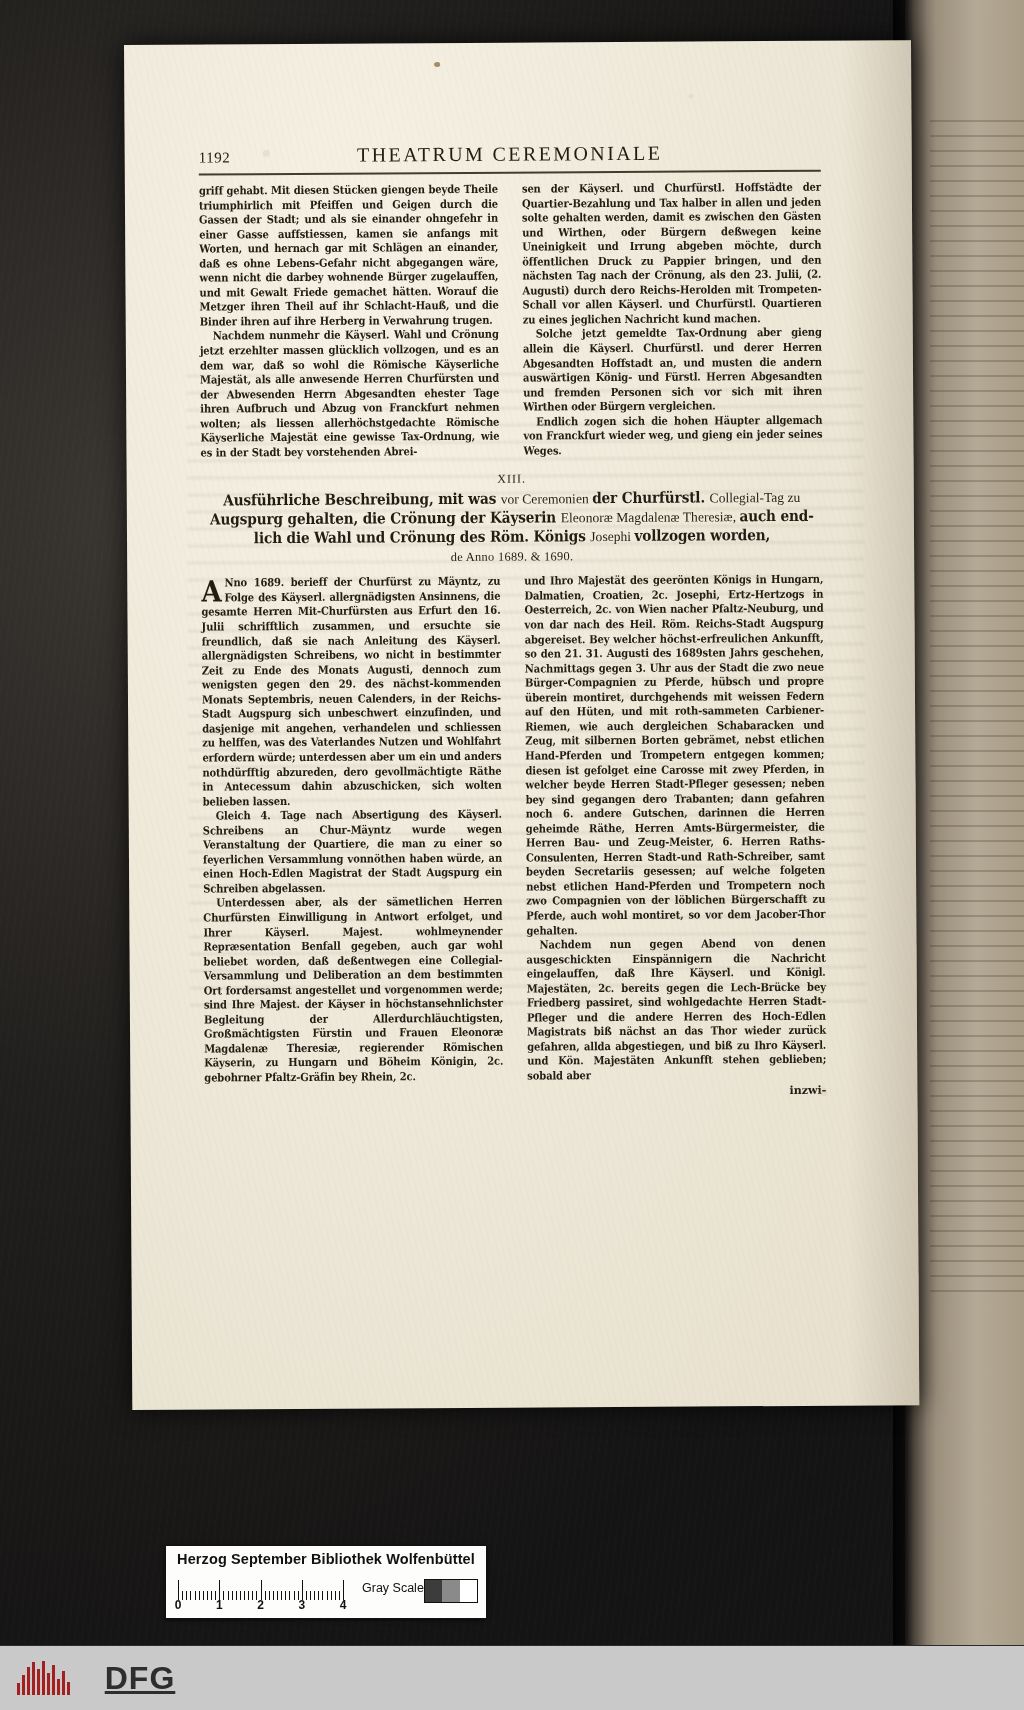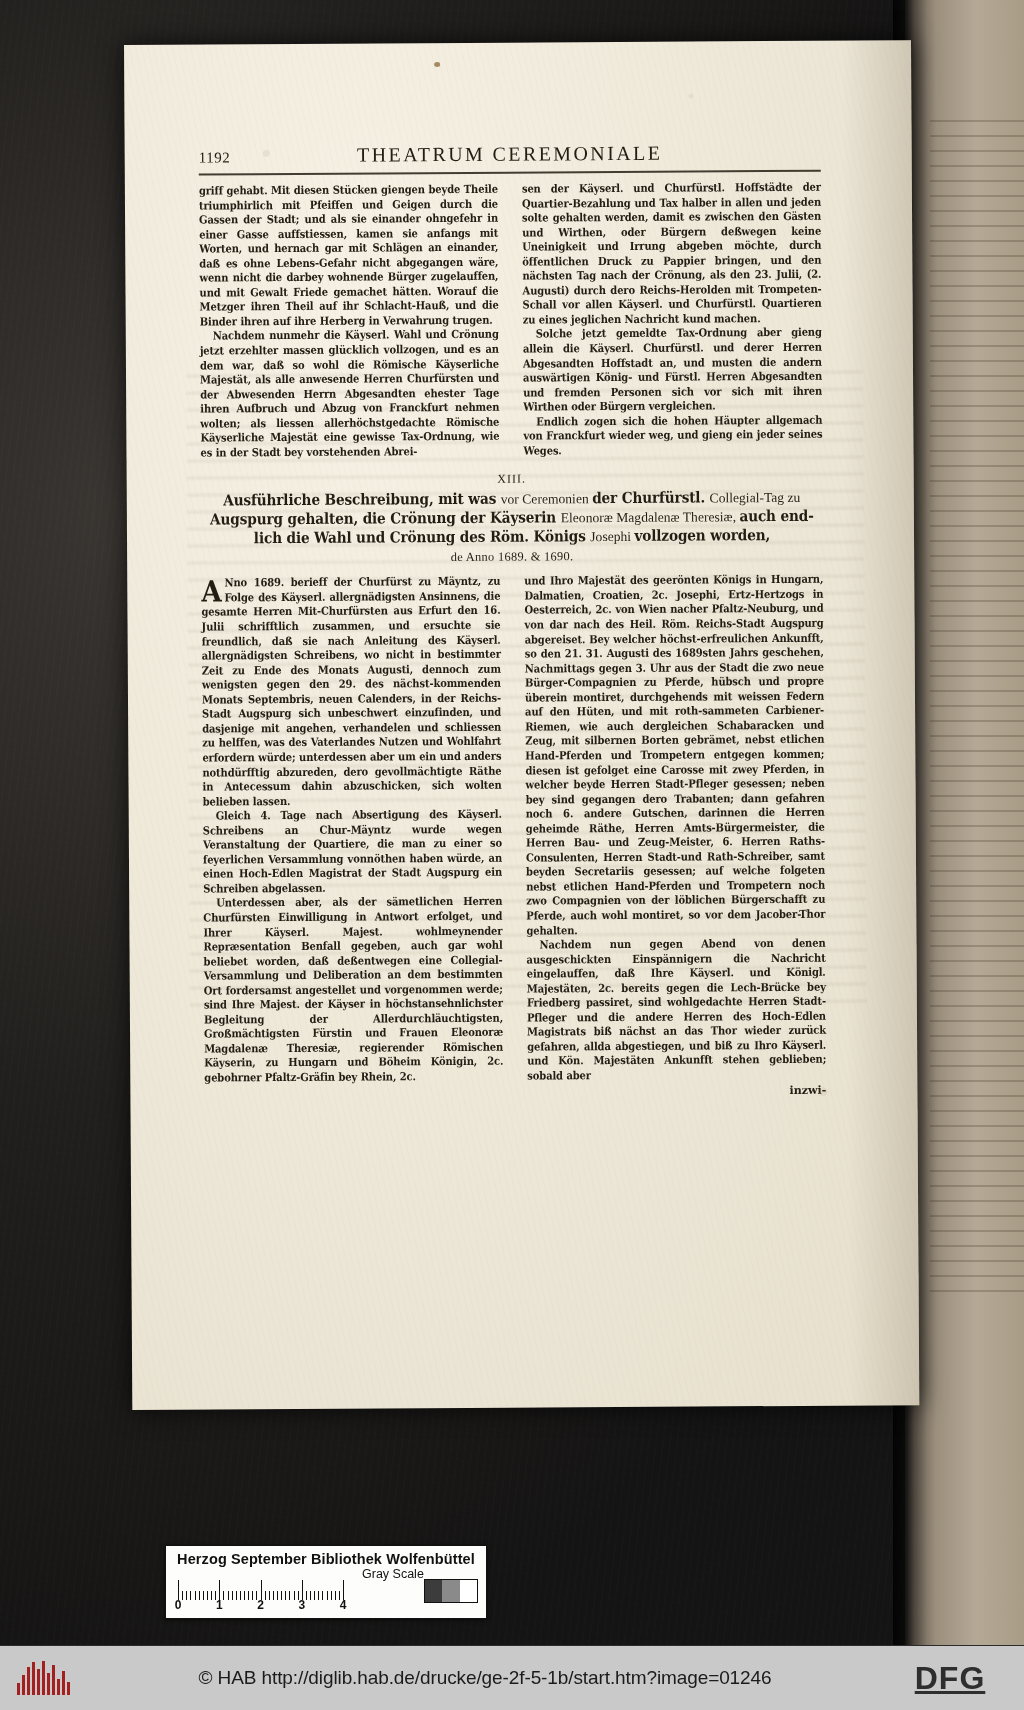--- a/index.html
+++ b/index.html
@@ -251,21 +251,21 @@
   #hab-ruler-labels span {
     position: absolute;
     font-family: "Liberation Sans", sans-serif;
     font-size: 12px;
     font-weight: 700;
     color: #111;
     transform: translateX(-50%);
   }
   #hab-grayscale-label {
     position: absolute;
-    left: 196px; top: 21px;
+    left: 196px; top: 35px;
     font-family: "Liberation Sans", sans-serif;
     font-size: 12.5px;
     color: #111;
   }
   #hab-patches {
     position: absolute;
     left: 258px; top: 33px;
     width: 52px; height: 22px;
     border: 1px solid #111;
     display: flex;
@@ -446,15 +446,14 @@
         <i style="height: 33px;"></i>
         <i style="height: 26px;"></i>
         <i style="height: 34px;"></i>
         <i style="height: 22px;"></i>
         <i style="height: 30px;"></i>
         <i style="height: 16px;"></i>
         <i style="height: 24px;"></i>
         <i style="height: 13px;"></i>
       </div>
   </div>
-  <div id="footer-url">© HAB http://diglib.hab.de/drucke/ge-2f-5-1b/start.htm?image=01246</div>
   <div id="dfg-logo">DFG</div>
 </div>
 
 </body></html>

